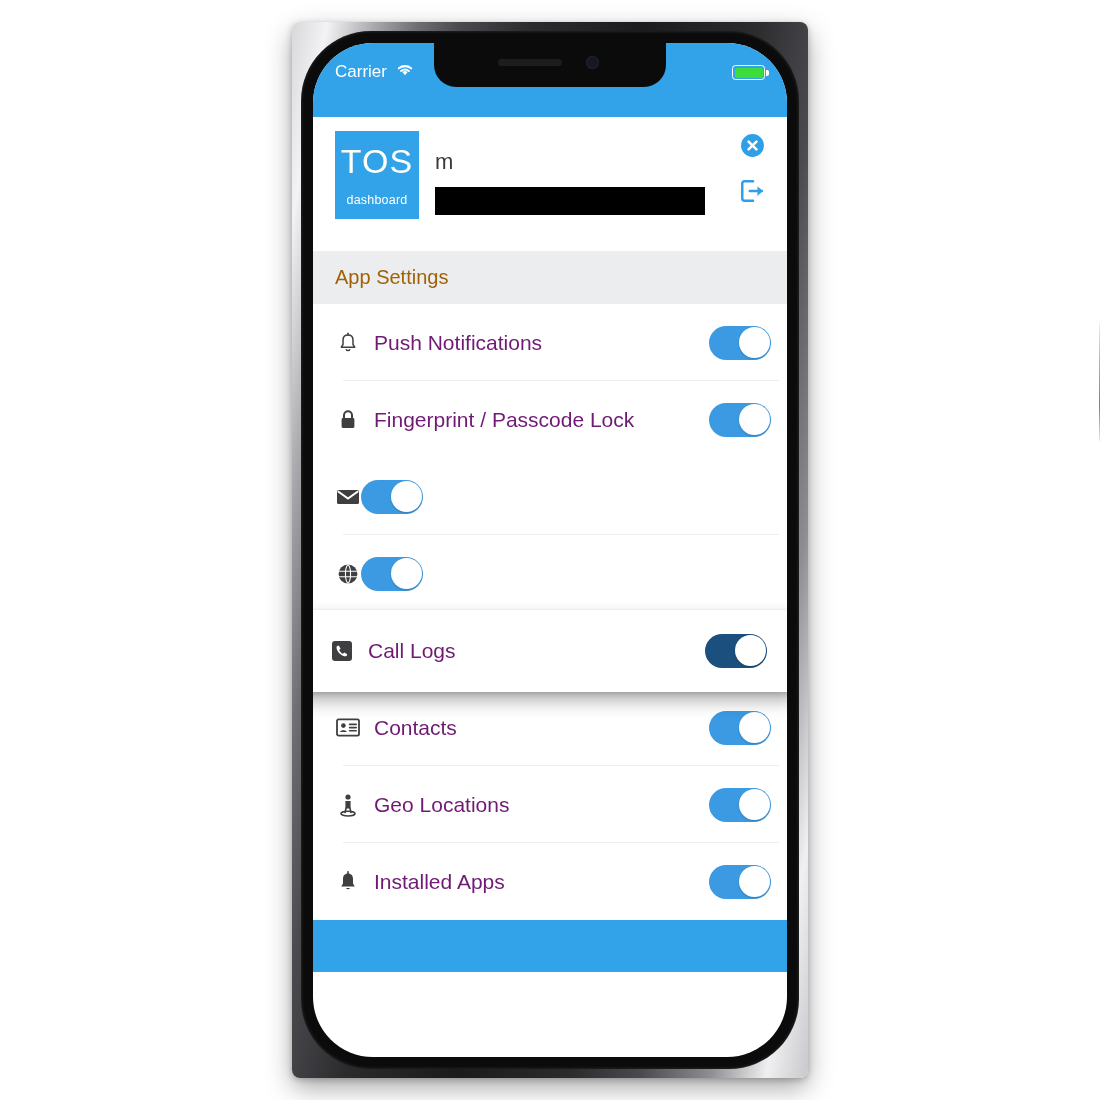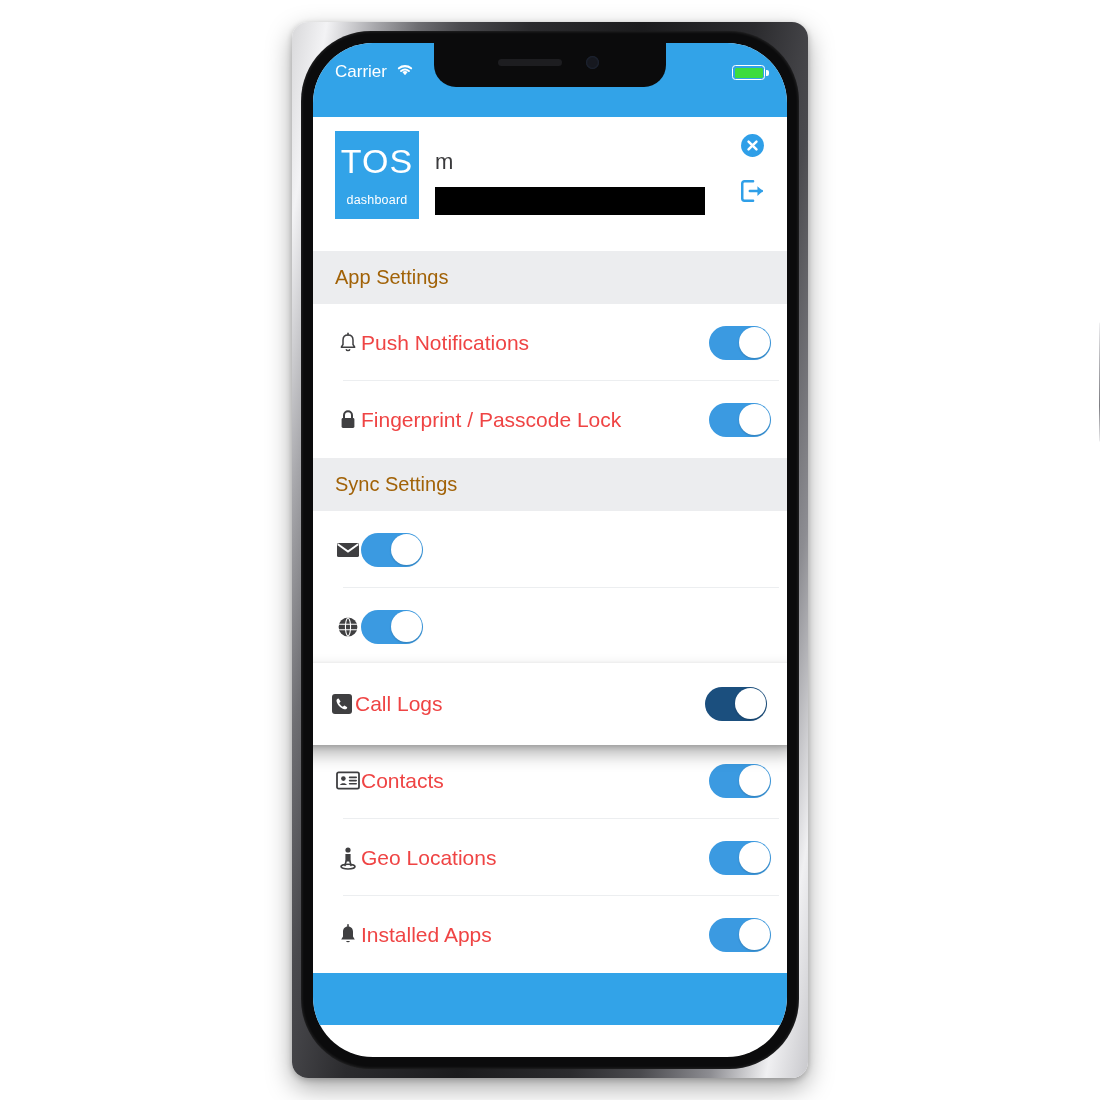--- a/index.html
+++ b/index.html
@@ -15,21 +15,21 @@
     position: relative;
   }
 
   
   #phone-frame {
     position: absolute;
     left: 292px;
     top: 22px;
     width: 516px;
     height: 1056px;
-    border-radius: 16px;
+    border-radius: 8px;
     background: linear-gradient(100deg, #d8d8da 0%, #f3f3f5 5%, #a7a7ab 12%, #6e6e72 18%, #4a4a4e 24%, #2b2b2e 34%, #1b1b1d 50%, #2b2b2e 66%, #4a4a4e 76%, #8d8d92 86%, #f0f0f2 94%, #c8c8cc 100%);
     box-shadow: 0 10px 26px rgba(0,0,0,0.34), 0 2px 6px rgba(0,0,0,0.22);
   }
   #phone-bezel {
     position: absolute;
     left: 9px;
     top: 9px;
     right: 9px;
     bottom: 9px;
     border-radius: 70px;
@@ -220,22 +220,23 @@
   }
   .row-icon {
     width: 26px;
     display: flex;
     align-items: center;
     justify-content: center;
     color: #3f3f41;
     flex: 0 0 auto;
   }
   .row-label {
+    margin-left: 13px;
     font-size: 21px;
-    color: #ef4444;
+    color: #701a75;
     flex: 1 1 auto;
     white-space: nowrap;
   }
   
   .toggle {
     position: relative;
     width: 62px;
     height: 34px;
     border-radius: 17px;
     background: #3b9ae1;
@@ -356,21 +357,20 @@
               <rect x="2.6" y="9" width="12.8" height="10" rx="1.4" fill="#3f3f41"></rect>
             </svg>
           </span>
           <span class="row-label">Fingerprint / Passcode Lock</span>
           <span class="toggle">
               <span class="knob"></span>
             </span>
 
         </div>
 
-        <div class="section-header">Sync Settings</div>
 
         <div class="setting-row">
           <span class="row-icon">
             <svg width="24" height="18" viewBox="0 0 24 18">
               <rect x="1" y="2" width="22" height="14" rx="1.6" fill="#3f3f41"></rect>
               <path d="M1.8 3.2 L12 10.6 L22.2 3.2" fill="none" stroke="#ffffff" stroke-width="2"></path>
             </svg>
           </span>
           <span class="toggle">
               <span class="knob"></span>

